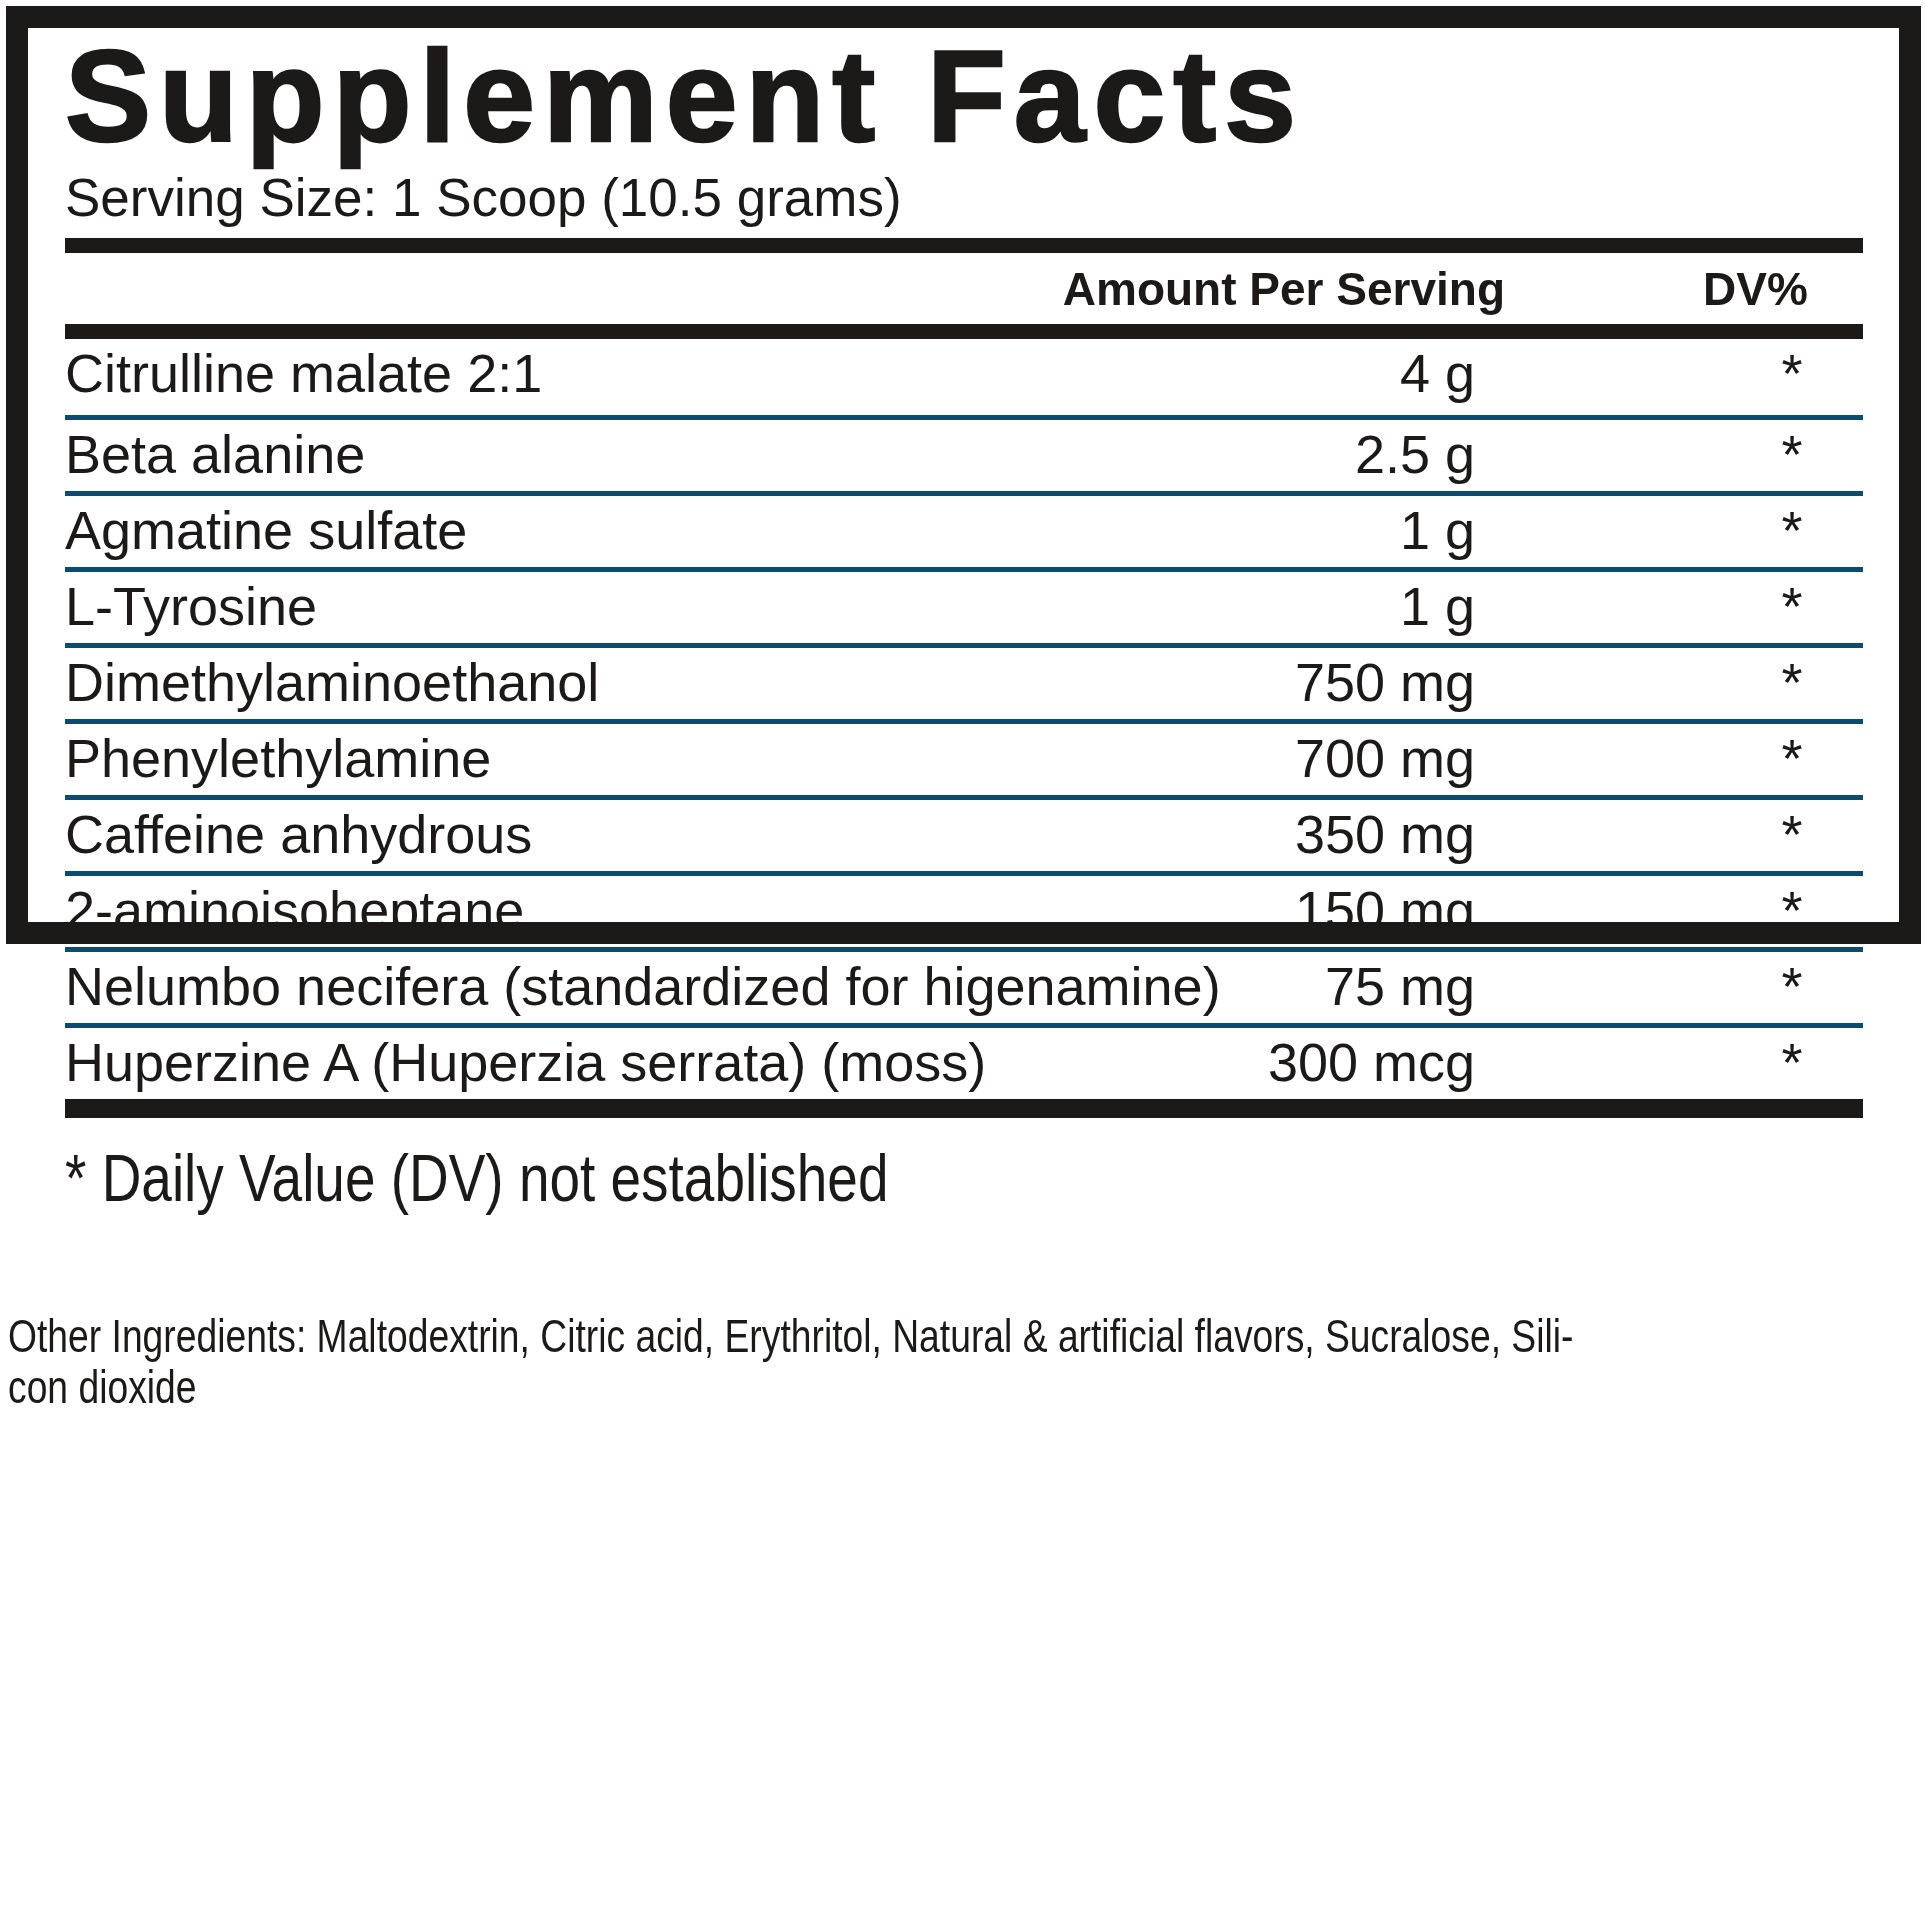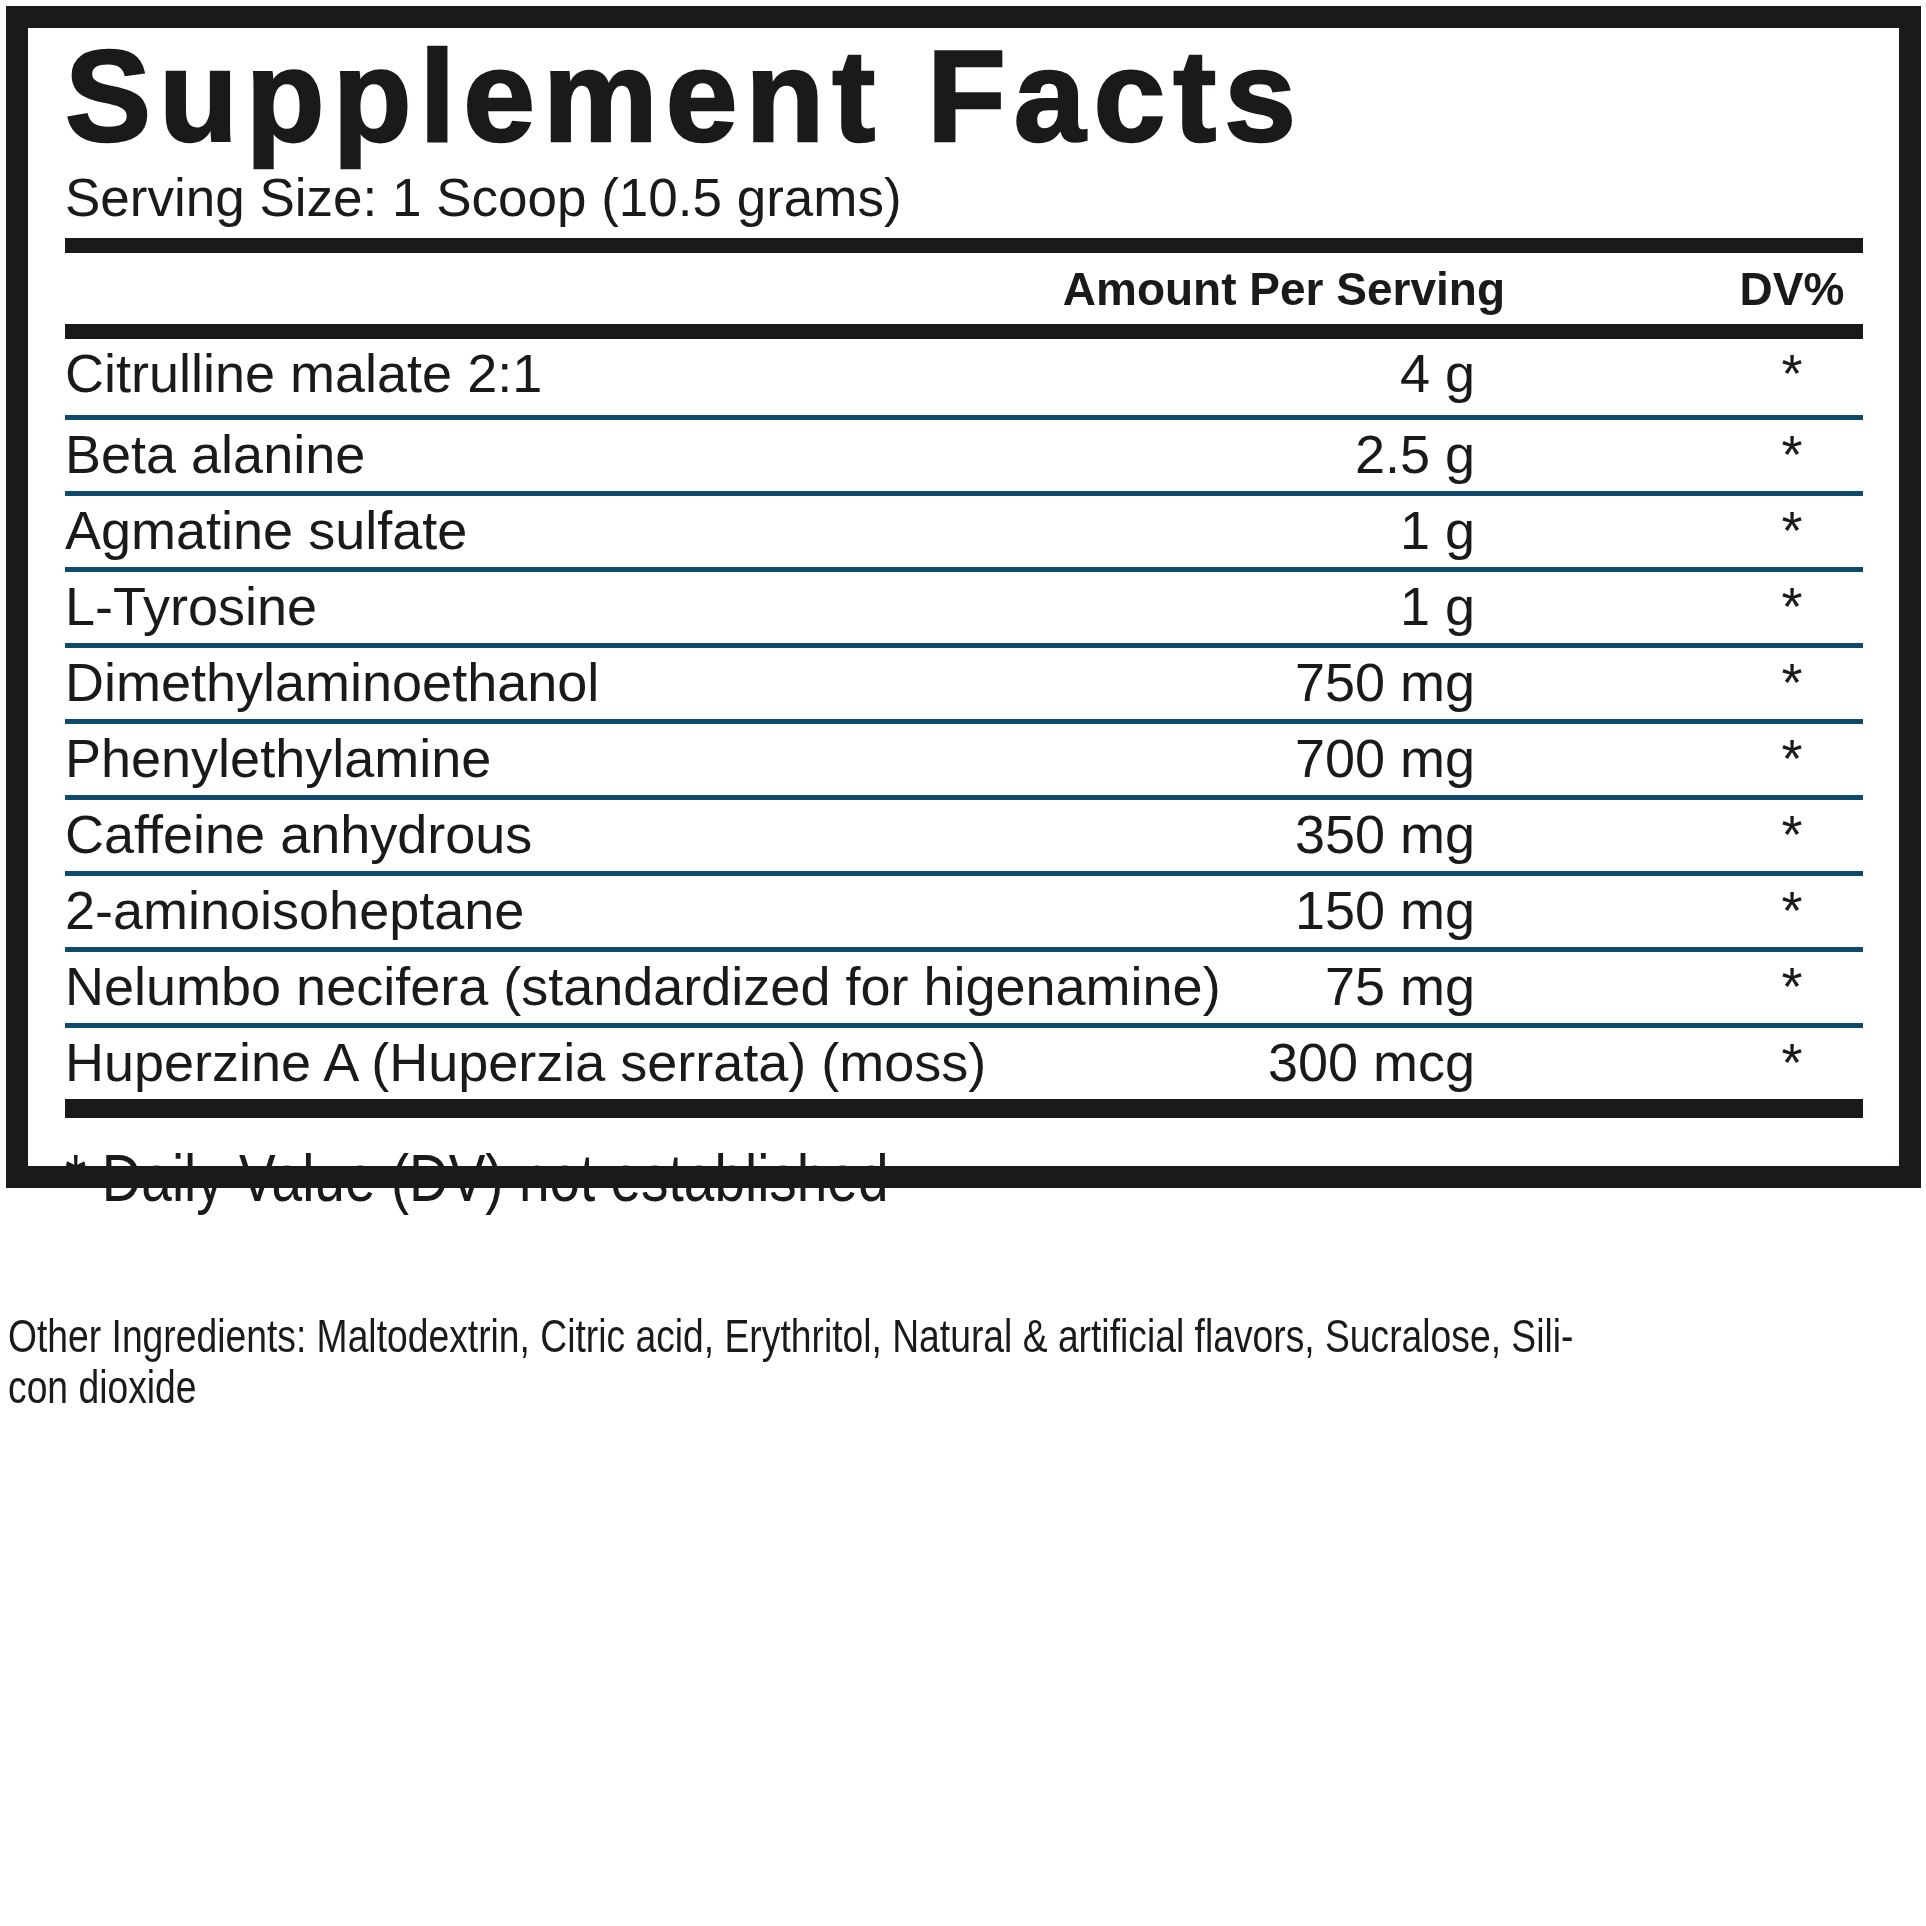--- a/index.html
+++ b/index.html
@@ -13,21 +13,21 @@
     position: relative;
     overflow: hidden;
     font-family: "Liberation Sans", "DejaVu Sans", sans-serif;
     color: #1c1a19;
   }
   .facts-box {
     position: absolute;
     left: 6px;
     top: 6px;
     width: 1915px;
-    height: 1182px;
+    height: 938px;
     box-sizing: border-box;
     border: 22px solid #1c1a19;
     padding: 0 36px 0 37px;
     background: #ffffff;
   }
   .title {
     margin: 4px 0 0 0;
     font-size: 129px;
     line-height: 129px;
     font-weight: bold;
@@ -62,21 +62,21 @@
   .header-row span {
     position: absolute;
     top: 13px;
     line-height: 46px;
     white-space: nowrap;
   }
   .amount-header { right: 358px; }
   .dv-header {
     right: -18px;
     width: 178px;
-    text-align: center;
+    text-align: left;
   }
   .row {
     position: relative;
     height: 76px;
   }
   .row + .row {
     height: 71px;
     border-top: 5px solid #0c4a6e;
   }
   .row span {

